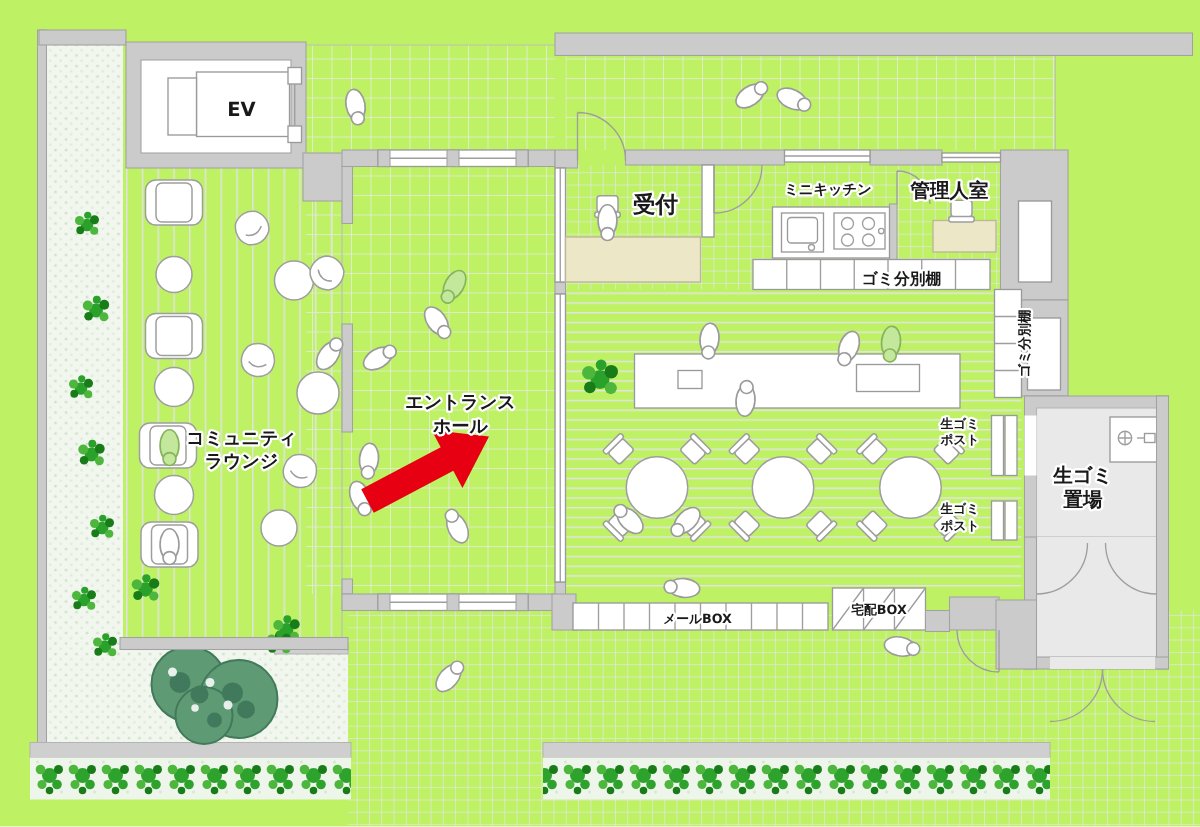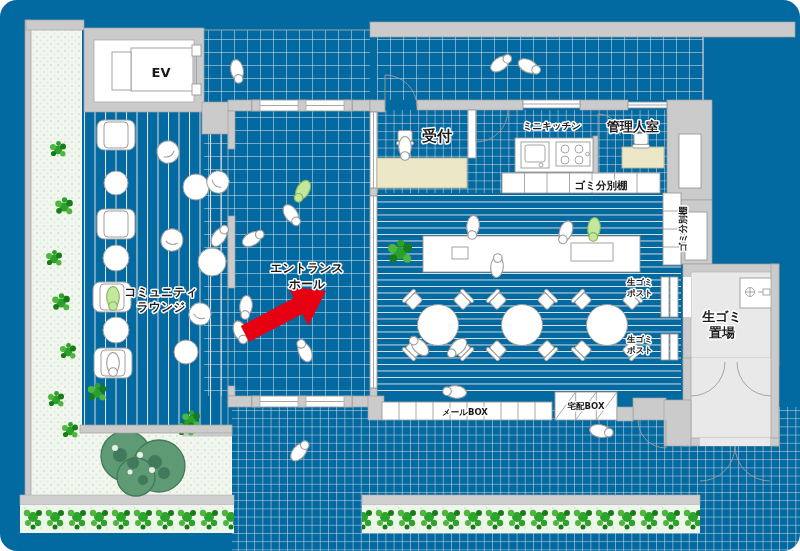--- a/index.html
+++ b/index.html
@@ -1,16 +1,16 @@
 <!DOCTYPE html>
 <html><head>
 <meta charset="utf-8">
 <style>
   html,body{margin:0;padding:0;background:#fff;}
-  .stage{position:relative;width:800px;height:551px;background:#0369a1;overflow:hidden;border-radius:17px;}
+  .stage{position:relative;width:800px;height:551px;background:#bef264;overflow:hidden;}
   svg{display:block;}
   .wall{fill:#cbcbcb;stroke:#a2a2a2;stroke-width:.7;}
   .curb{fill:#cfcfcf;stroke:#b0b0b0;stroke-width:.6;}
   .fix{fill:#fff;stroke:#9a9a9a;stroke-width:.9;}
   .beige{fill:#ece7c6;stroke:#bdb796;stroke-width:.9;}
   .furn{fill:#fff;stroke:#9e9e9e;stroke-width:1;}
   .door{fill:none;stroke:#9e9e9e;stroke-width:.9;}
   .thin{stroke:#bdbdbd;stroke-width:.8;}
   .person-white{fill:#fff;stroke:#9b9b9b;stroke-width:1.1;}
   .person-green{fill:#c3e79b;stroke:#86b45c;stroke-width:1.1;}

